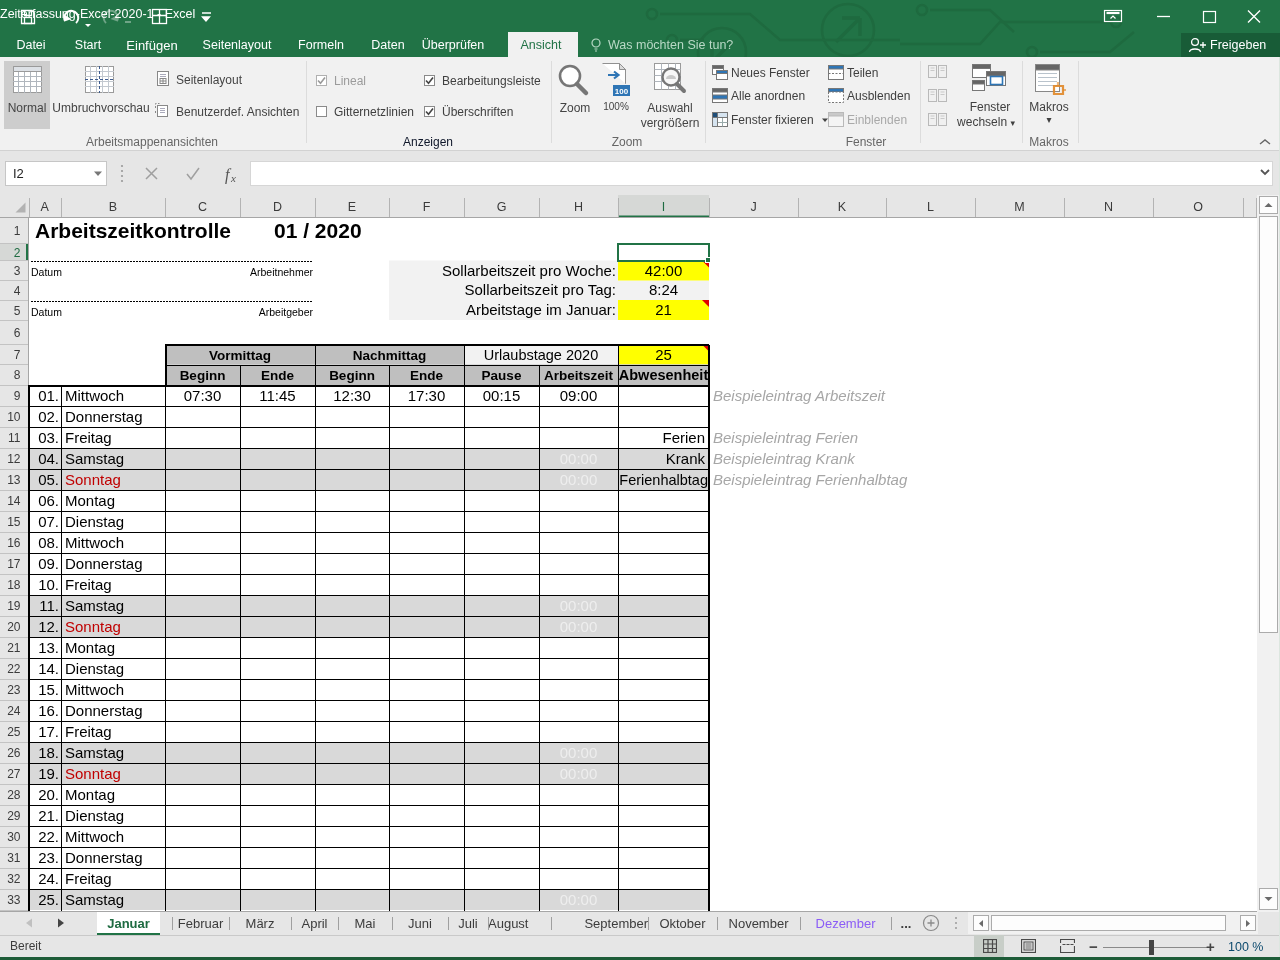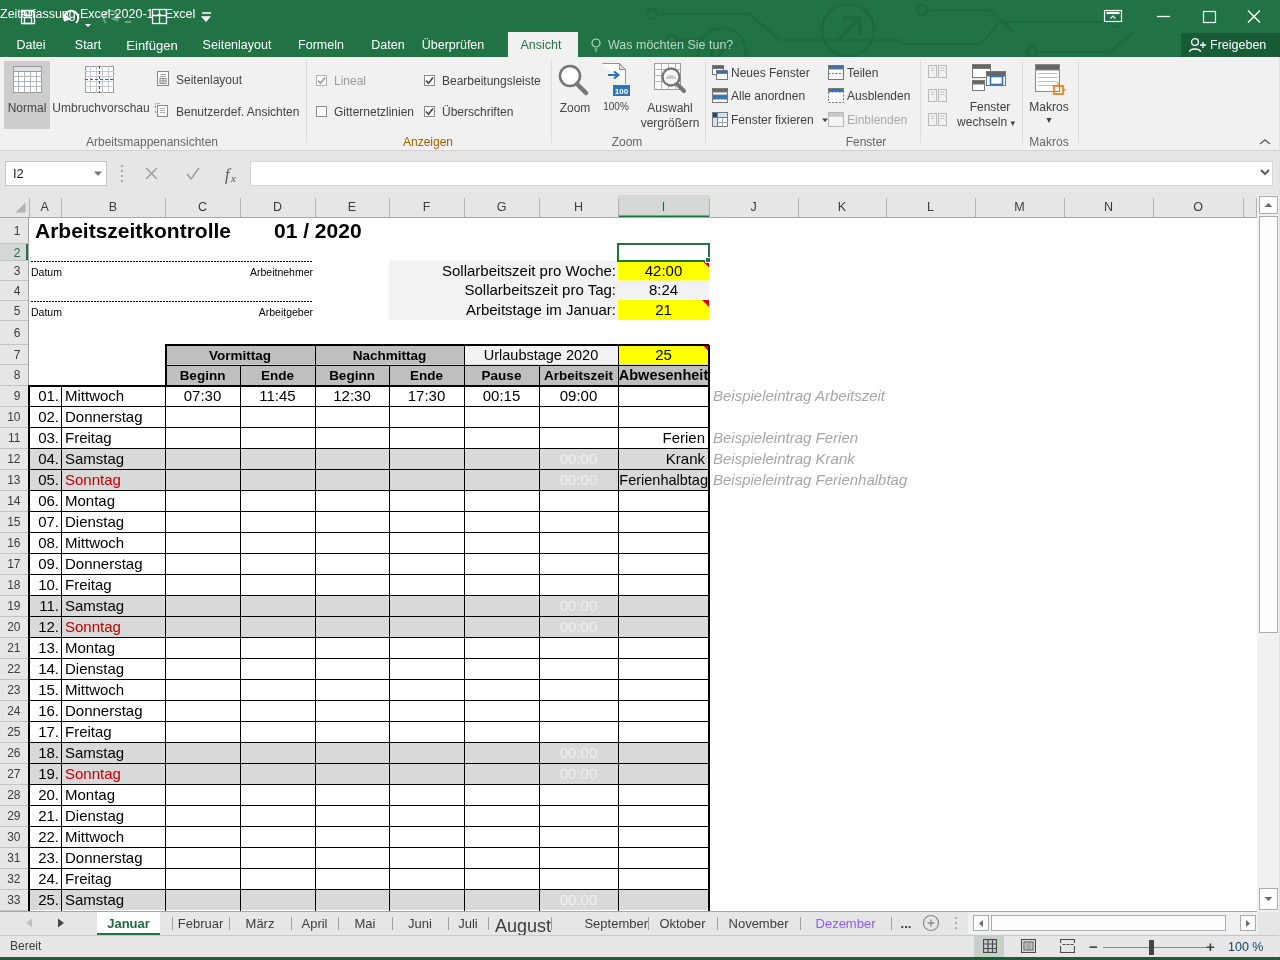--- a/index.html
+++ b/index.html
@@ -80,21 +80,21 @@
   </svg>
 <div class="abs" style="left:1210px;top:38px;color:#fff;font-size:12.5px">Freigeben</div>
 <div class="abs" style="left:0;top:57px;width:1280px;height:94px;background:#f1f1f1;border-bottom:1px solid #d2d2d2"></div>
 <div class="abs" style="left:306px;top:61px;width:1px;height:82px;background:#dcdcdc"></div>
 <div class="abs" style="left:551px;top:61px;width:1px;height:82px;background:#dcdcdc"></div>
 <div class="abs" style="left:704.5px;top:61px;width:1px;height:82px;background:#dcdcdc"></div>
 <div class="abs" style="left:919.5px;top:61px;width:1px;height:82px;background:#dcdcdc"></div>
 <div class="abs" style="left:1022px;top:61px;width:1px;height:82px;background:#dcdcdc"></div>
 <div class="abs" style="left:1078px;top:61px;width:1px;height:82px;background:#dcdcdc"></div>
 <div class="abs" style="left:62px;top:135px;width:180px;text-align:center;color:#666;font-size:12px">Arbeitsmappenansichten</div>
-<div class="abs" style="left:338px;top:135px;width:180px;text-align:center;color:#a16207;font-size:12px">Anzeigen</div>
+<div class="abs" style="left:338px;top:135px;width:180px;text-align:center;color:#0f172a;font-size:12px">Anzeigen</div>
 <div class="abs" style="left:537px;top:135px;width:180px;text-align:center;color:#666;font-size:12px">Zoom</div>
 <div class="abs" style="left:776px;top:135px;width:180px;text-align:center;color:#666;font-size:12px">Fenster</div>
 <div class="abs" style="left:959px;top:135px;width:180px;text-align:center;color:#666;font-size:12px">Makros</div>
 <svg class="abs" style="left:1258px;top:137px" width="14" height="10" viewBox="0 0 14 10">
     <path d="M2 7 l5 -4 5 4" stroke="#666" fill="none" stroke-width="1.4"></path>
   </svg>
 <div class="abs" style="left:4px;top:61px;width:46px;height:68px;background:#cdcdcd"></div>
 <svg class="abs" style="left:13px;top:66px" width="29" height="27" viewBox="0 0 29 27">
 <rect x="0.5" y="0.5" width="28" height="26" fill="#fff" stroke="#9a9a9a"></rect>
 <g stroke="#b0b6bd">
@@ -575,21 +575,21 @@
 <div class="abs" style="left:229px;top:916px;width:62px;text-align:center;font-size:13px;color:#3c3c3c">März</div>
 <div class="abs" style="left:229px;top:917px;width:1px;height:13px;background:#9f9f9f"></div>
 <div class="abs" style="left:291px;top:916px;width:47px;text-align:center;font-size:13px;color:#3c3c3c">April</div>
 <div class="abs" style="left:291px;top:917px;width:1px;height:13px;background:#9f9f9f"></div>
 <div class="abs" style="left:338px;top:916px;width:54px;text-align:center;font-size:13px;color:#3c3c3c">Mai</div>
 <div class="abs" style="left:338px;top:917px;width:1px;height:13px;background:#9f9f9f"></div>
 <div class="abs" style="left:392px;top:916px;width:56px;text-align:center;font-size:13px;color:#3c3c3c">Juni</div>
 <div class="abs" style="left:392px;top:917px;width:1px;height:13px;background:#9f9f9f"></div>
 <div class="abs" style="left:448px;top:916px;width:40px;text-align:center;font-size:13px;color:#3c3c3c">Juli</div>
 <div class="abs" style="left:448px;top:917px;width:1px;height:13px;background:#9f9f9f"></div>
-<div class="abs" style="left:488px;top:916px;width:63px;text-align:right;font-size:18px;color:#3c3c3c">August</div>
+<div class="abs" style="left:488px;top:916px;width:63px;text-align:left;font-size:13px;color:#3c3c3c">August</div>
 <div class="abs" style="left:488px;top:917px;width:1px;height:13px;background:#9f9f9f"></div>
 <div class="abs" style="left:551px;top:916px;width:97px;text-align:right;font-size:13px;color:#3c3c3c">September</div>
 <div class="abs" style="left:551px;top:917px;width:1px;height:13px;background:#9f9f9f"></div>
 <div class="abs" style="left:648px;top:916px;width:69px;text-align:center;font-size:13px;color:#3c3c3c">Oktober</div>
 <div class="abs" style="left:648px;top:917px;width:1px;height:13px;background:#9f9f9f"></div>
 <div class="abs" style="left:717px;top:916px;width:83px;text-align:center;font-size:13px;color:#3c3c3c">November</div>
 <div class="abs" style="left:717px;top:917px;width:1px;height:13px;background:#9f9f9f"></div>
 <div class="abs" style="left:800px;top:916px;width:91px;text-align:center;font-size:13px;color:#8b5cf6">Dezember</div>
 <div class="abs" style="left:800px;top:917px;width:1px;height:13px;background:#9f9f9f"></div>
 <div class="abs" style="left:891px;top:917px;width:1px;height:13px;background:#9f9f9f"></div>

